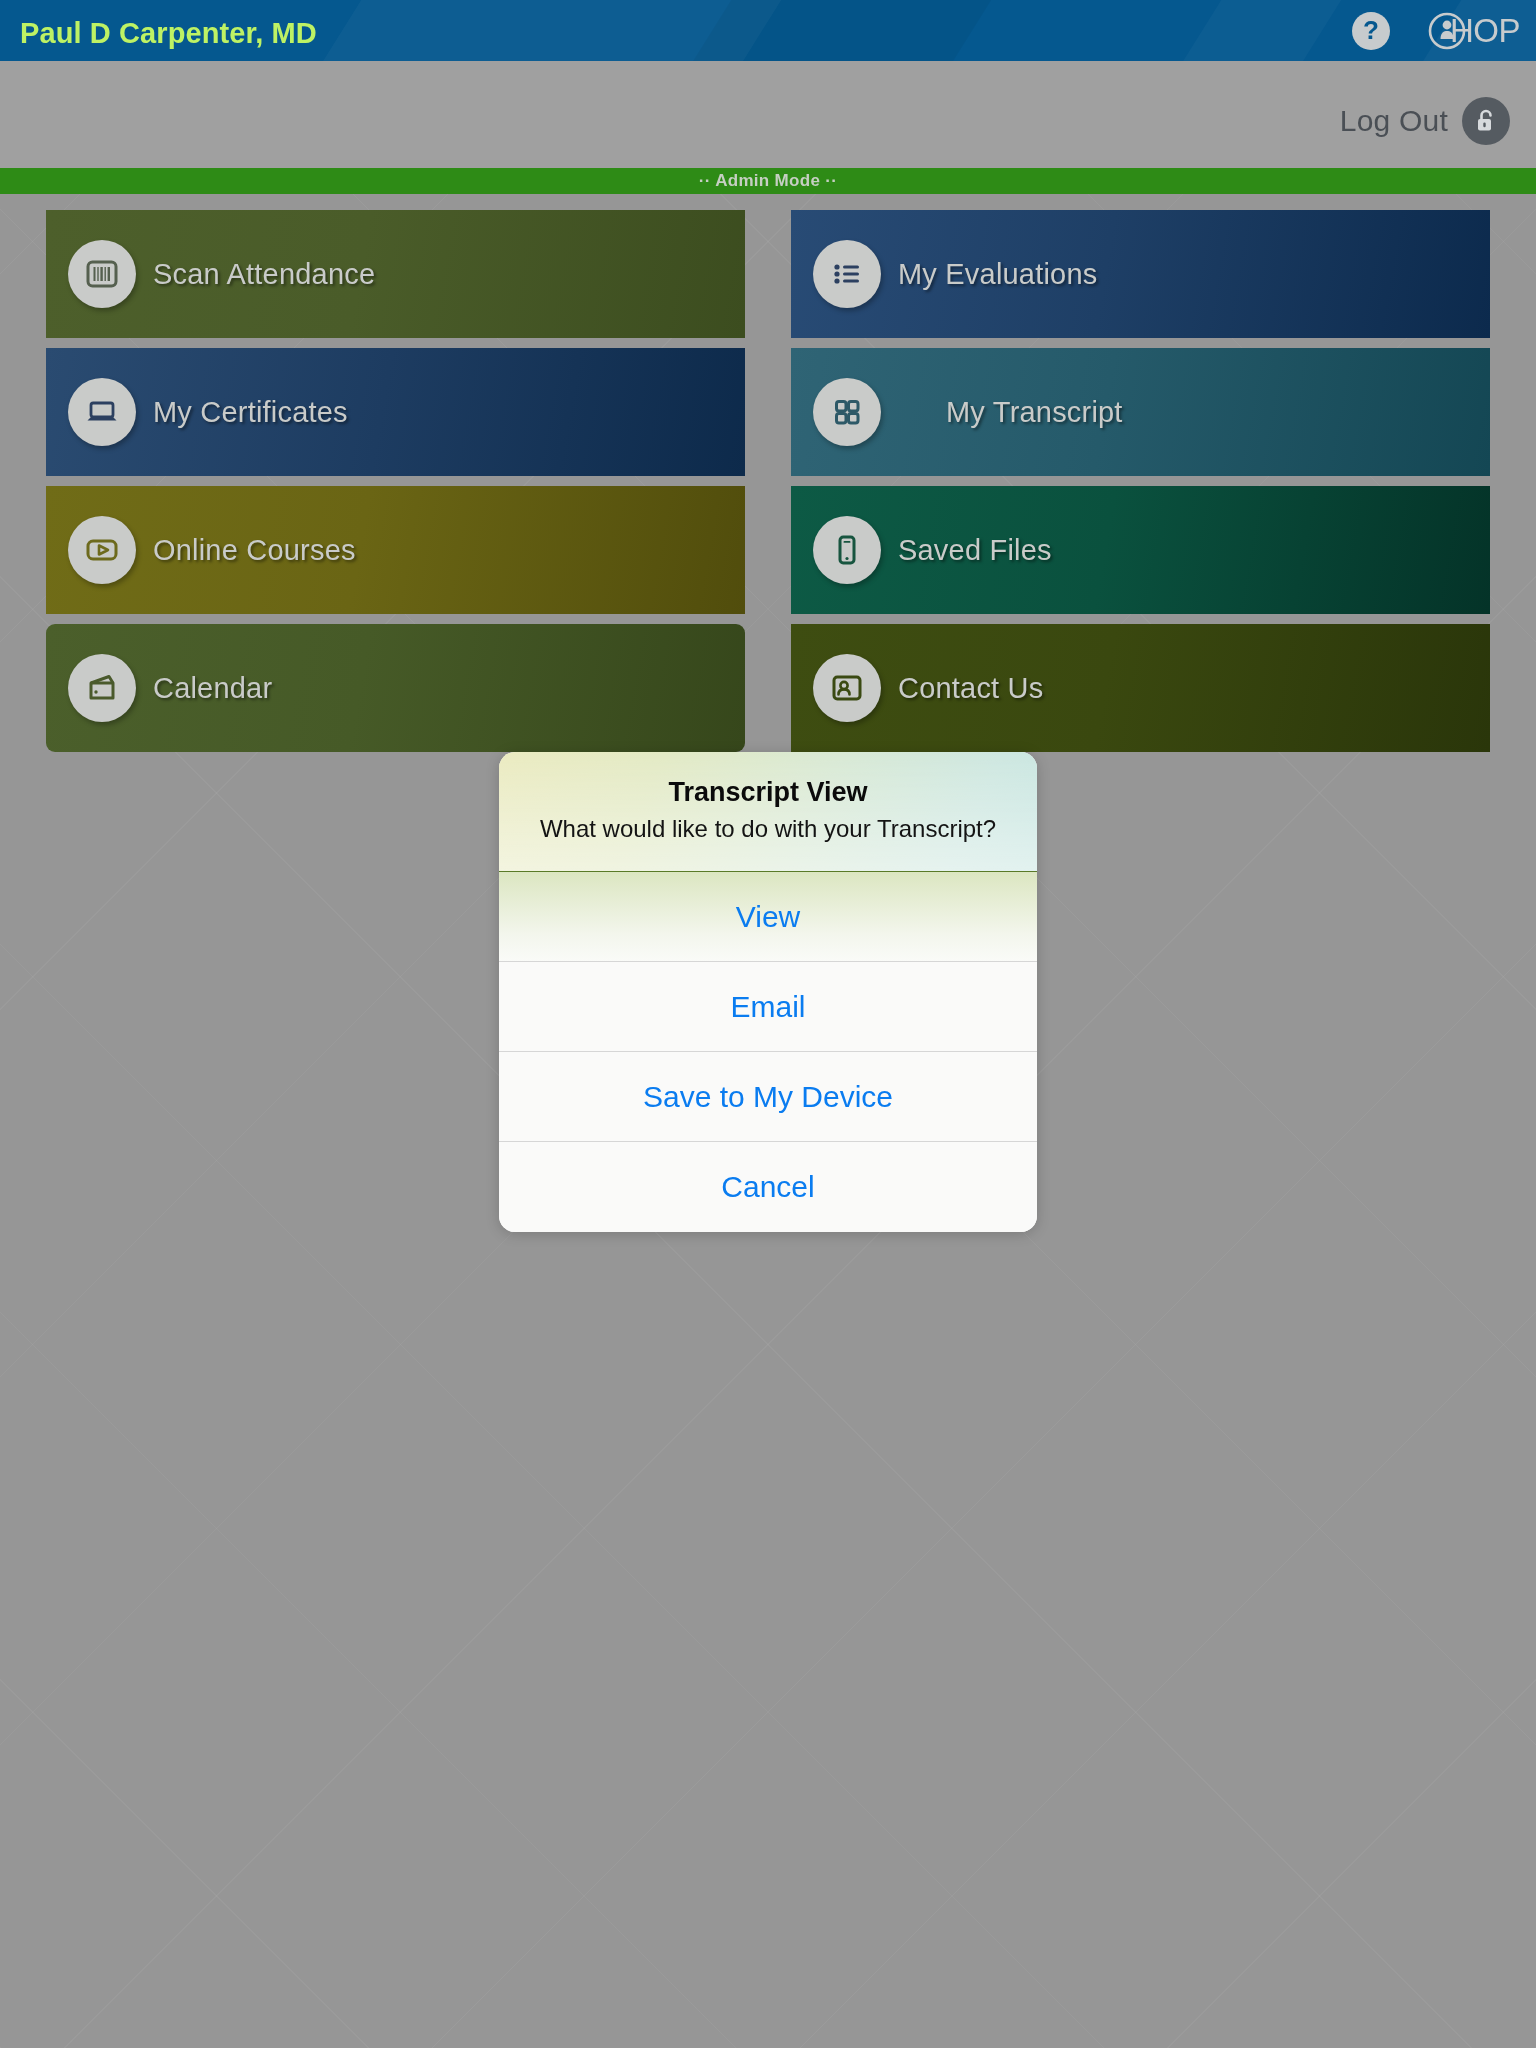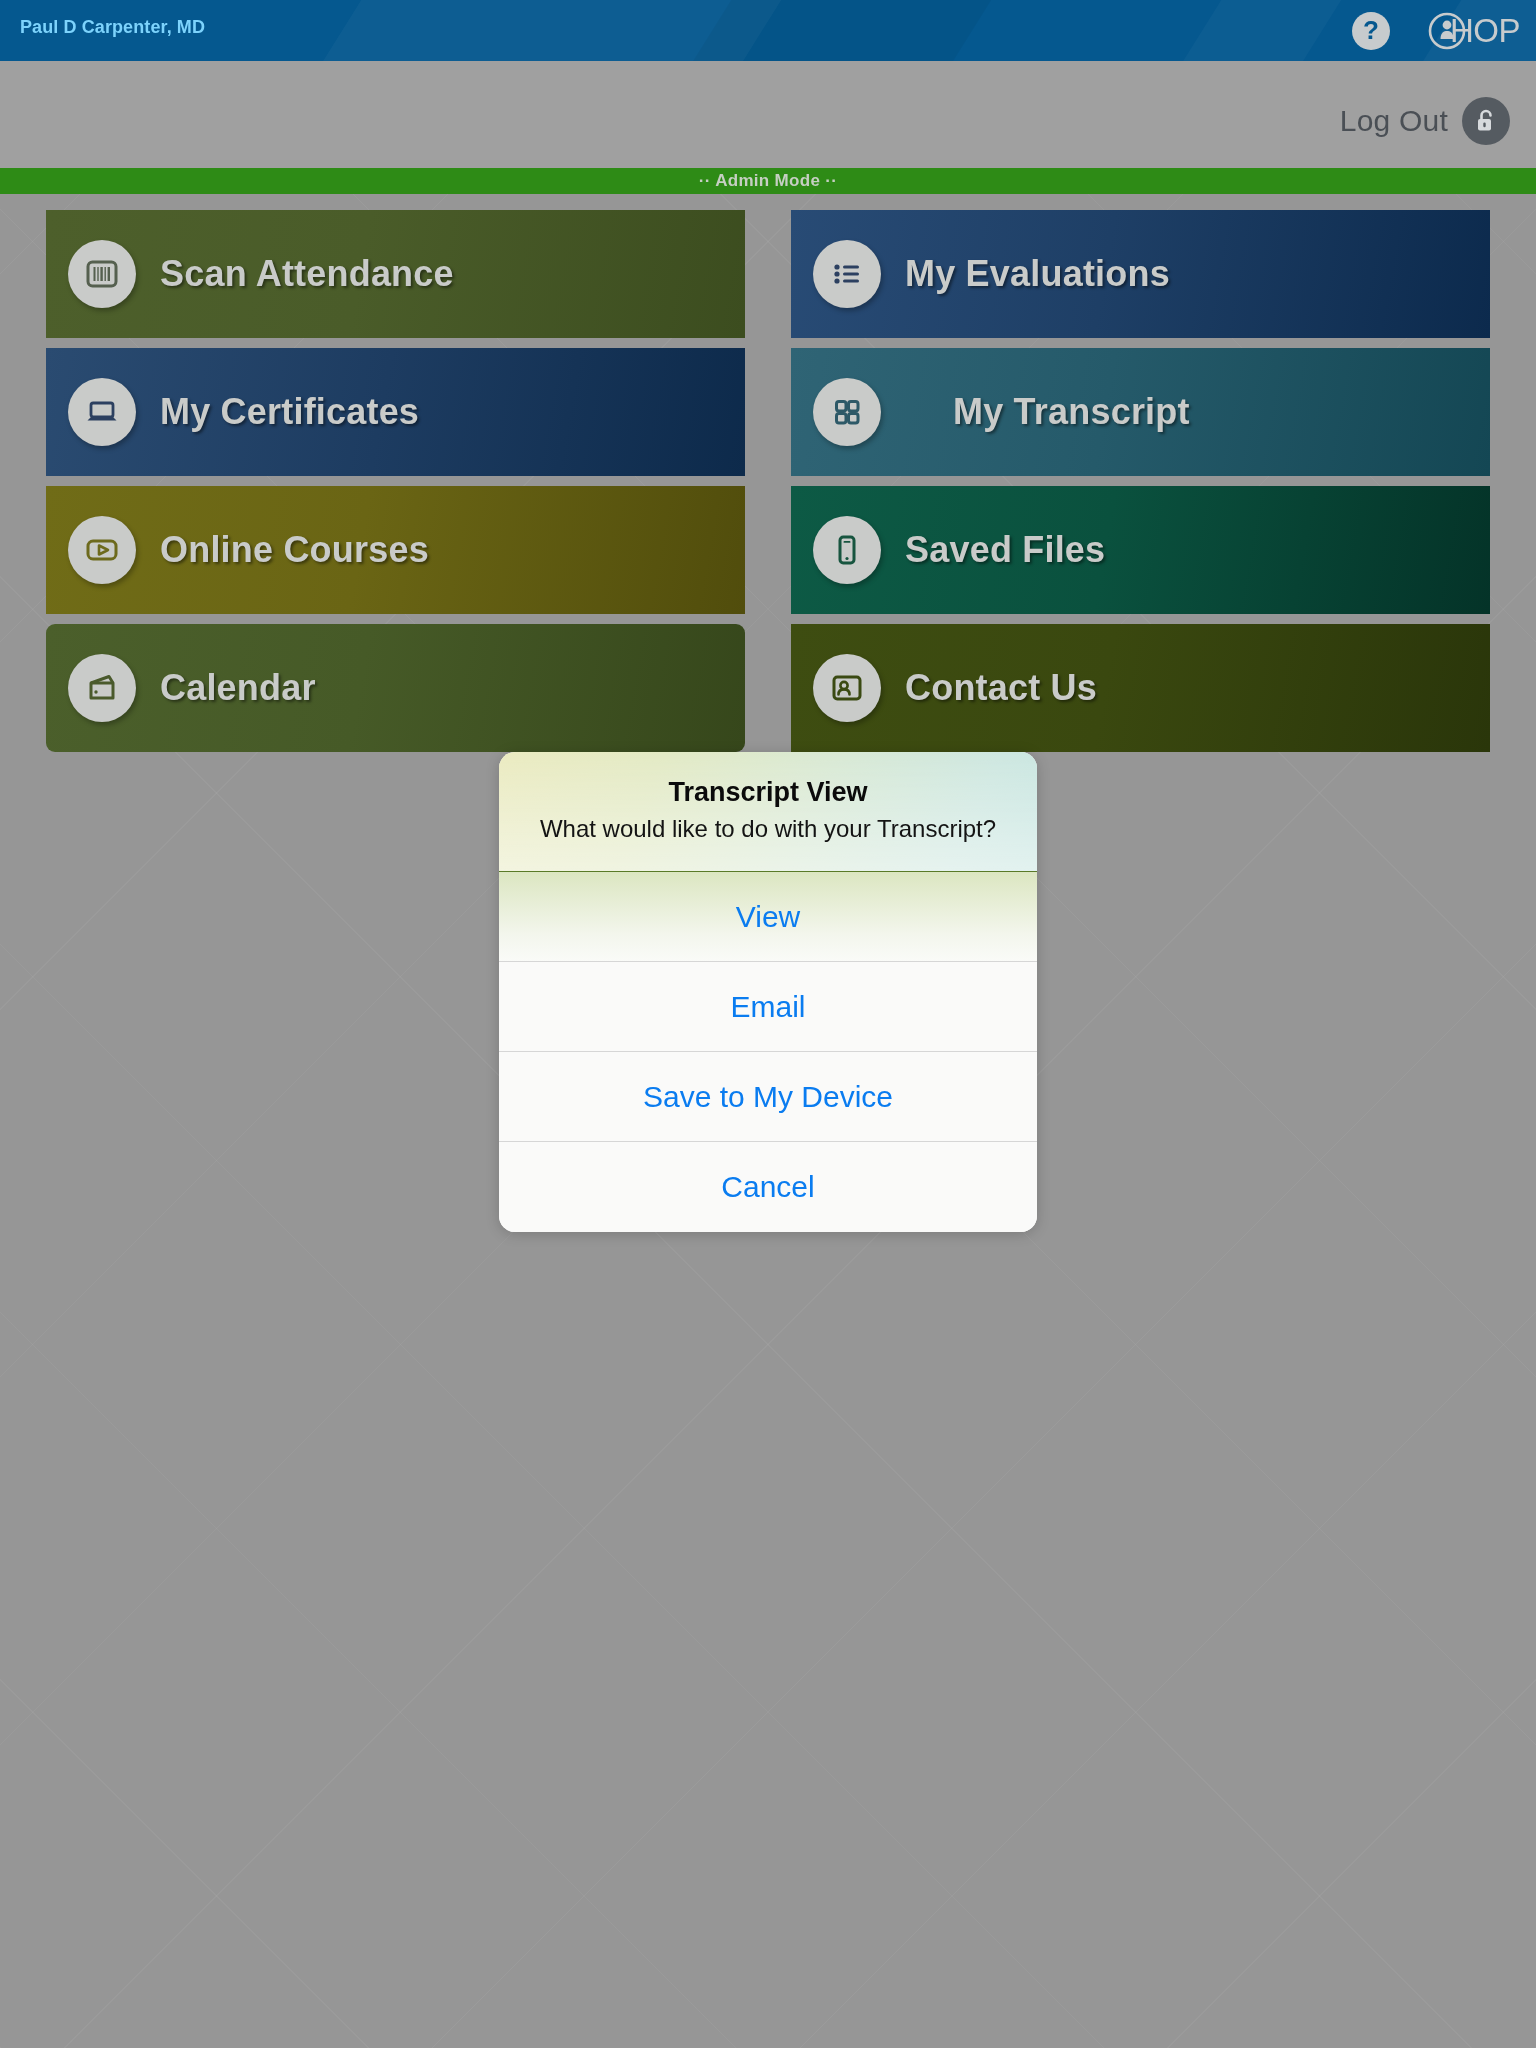--- a/index.html
+++ b/index.html
@@ -44,23 +44,23 @@
     transform: skewX(-32deg);
   }
   #topbar .facet.f1 { left: 330px; }
   #topbar .facet.f2 { left: 700px; width: 260px; background: rgba(0,0,0,0.045); }
   #topbar .facet.f3 { left: 1190px; width: 120px; background: rgba(255,255,255,0.03); }
   #topbar .facet.f4 { left: 1430px; width: 180px; background: rgba(255,255,255,0.04); }
 
   #user-name {
     position: absolute;
     left: 20px; top: 17px;
-    font-size: 18px;
+    font-size: 29px;
     font-weight: bold;
-    color: #7dd3fc;
+    color: #bef264;
     letter-spacing: 0.1px;
     z-index: 2;
   }
 
   #help-button {
     position: absolute;
     right: 146px; top: 12px;
     width: 38px; height: 38px;
     border-radius: 50%;
     background: #c7cbcd;
@@ -156,27 +156,26 @@
     width: 68px; height: 68px;
     border-radius: 50%;
     background: #c9cbc9;
     display: flex; align-items: center; justify-content: center;
     flex: none;
     box-shadow: 2px 3px 5px rgba(0,0,0,0.28);
   }
   .tile-icon svg { display: block; }
 
   .tile-label {
-    margin-left: 24px;
-    font-size: 36px;
+    margin-left: 17px;
+    font-size: 29px;
     color: #c9cbc9;
     letter-spacing: 0.2px;
     text-shadow: 2px 2px 3px rgba(0,0,0,0.45);
     white-space: nowrap;
-    font-weight: bold;
   }
 
   
   .t-olivegreen { background: linear-gradient(100deg, #4d5f2b 0%, #4a5c29 45%, #3c4d1f 100%); }
   .t-navy       { background: linear-gradient(100deg, #284b75 0%, #1e3f66 45%, #0c2a4d 100%); }
   .t-darkblue   { background: linear-gradient(100deg, #2a4b71 0%, #1d3c61 48%, #0d2a4b 100%); }
   .t-teal       { background: linear-gradient(100deg, #2f6475 0%, #255a6a 45%, #144754 100%); gap: 48px; }
   .t-gold       { background: linear-gradient(100deg, #706c17 0%, #6a6514 45%, #514d0c 100%); }
   .t-forest     { background: linear-gradient(100deg, #0d5a45 0%, #0a513e 45%, #043328 100%); }
   .t-moss       { background: linear-gradient(100deg, #4b5f2b 0%, #465a27 45%, #36471b 100%); border-radius: 9px; }

